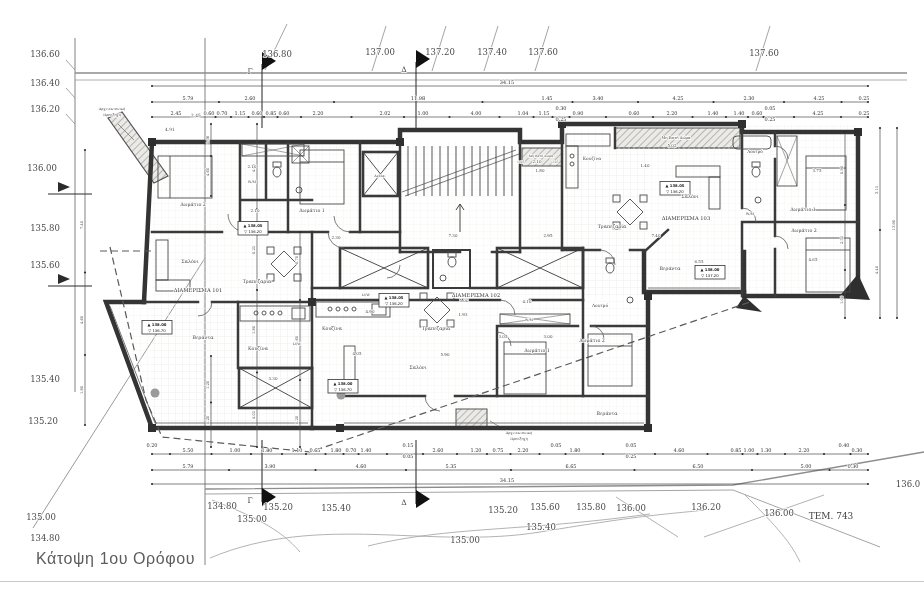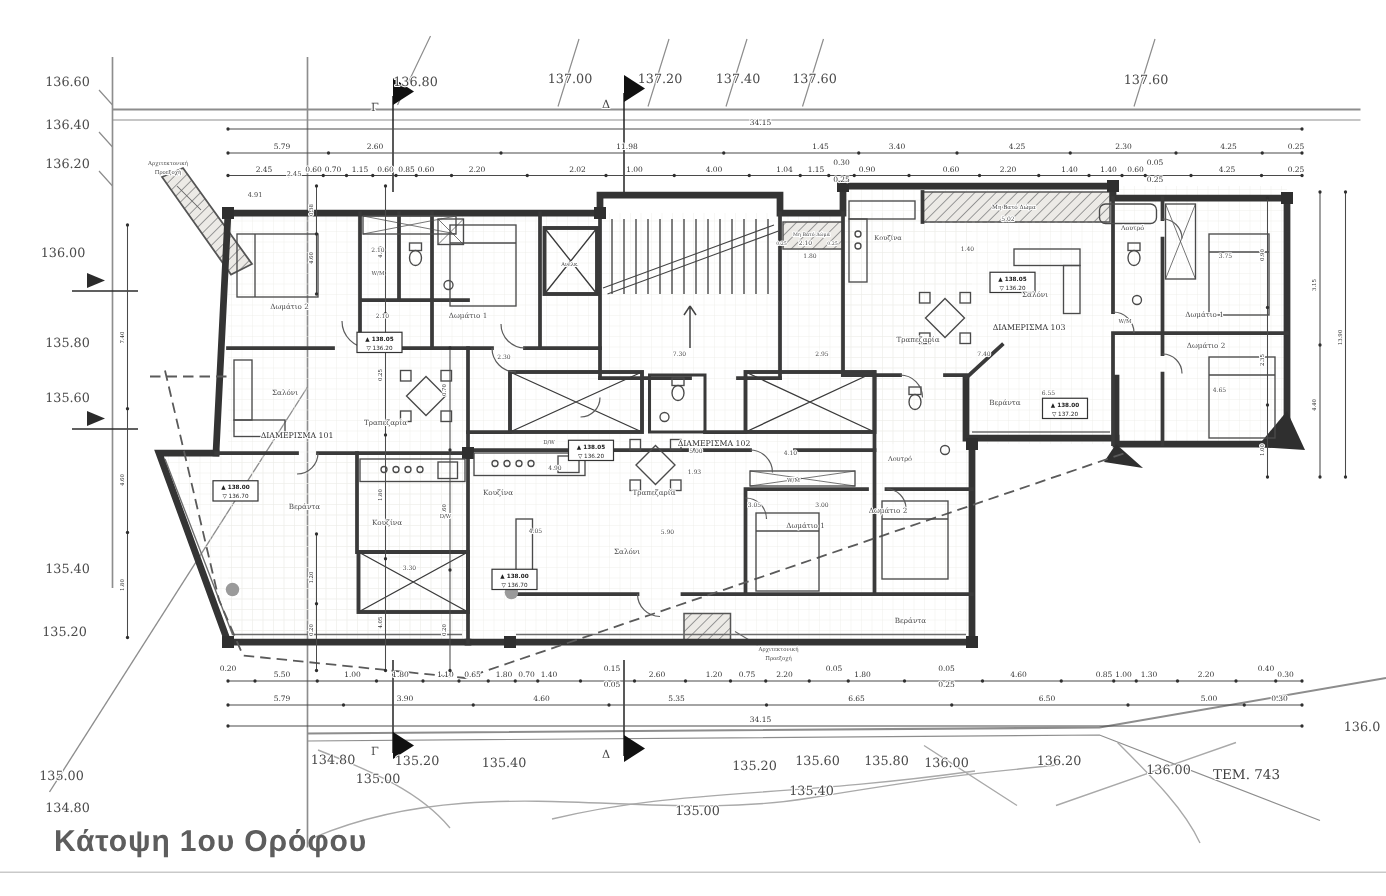--- a/index.html
+++ b/index.html
@@ -2,23 +2,23 @@
 <html><head>
 <meta charset="utf-8">
 <style>
   html,body{margin:0;padding:0;background:#fff;}
   body{width:924px;height:597px;position:relative;overflow:hidden;
        font-family:"DejaVu Sans",sans-serif;}
   svg{position:absolute;left:0;top:0;}
   .lbl{font-family:"DejaVu Serif",serif;paint-order:stroke;stroke:#fff;
        stroke-width:1.4px;stroke-linejoin:round;}
   .dimtxt{font-family:"DejaVu Serif",serif;}
-  #drawing-title{position:absolute;left:36px;top:550px;font-size:20px;
+  #drawing-title{position:absolute;left:36px;top:550px;font-size:16px;
        color:#5d5d5d;font-family:"Liberation Sans",sans-serif;
-       letter-spacing:0.6px;font-weight:bold;}
+       letter-spacing:0.6px;}
   #footer-divider{position:absolute;left:0;top:581px;width:924px;height:0;
        border-top:1px solid #c9c9c9;}
 </style>
 </head>
 <body>
 
 <svg width="924" height="597" viewBox="0 0 924 597">
   <defs>
     <pattern id="hatch" width="5" height="5" patternUnits="userSpaceOnUse" patternTransform="rotate(45)">
       <rect width="5" height="5" fill="#eceae6"></rect>

